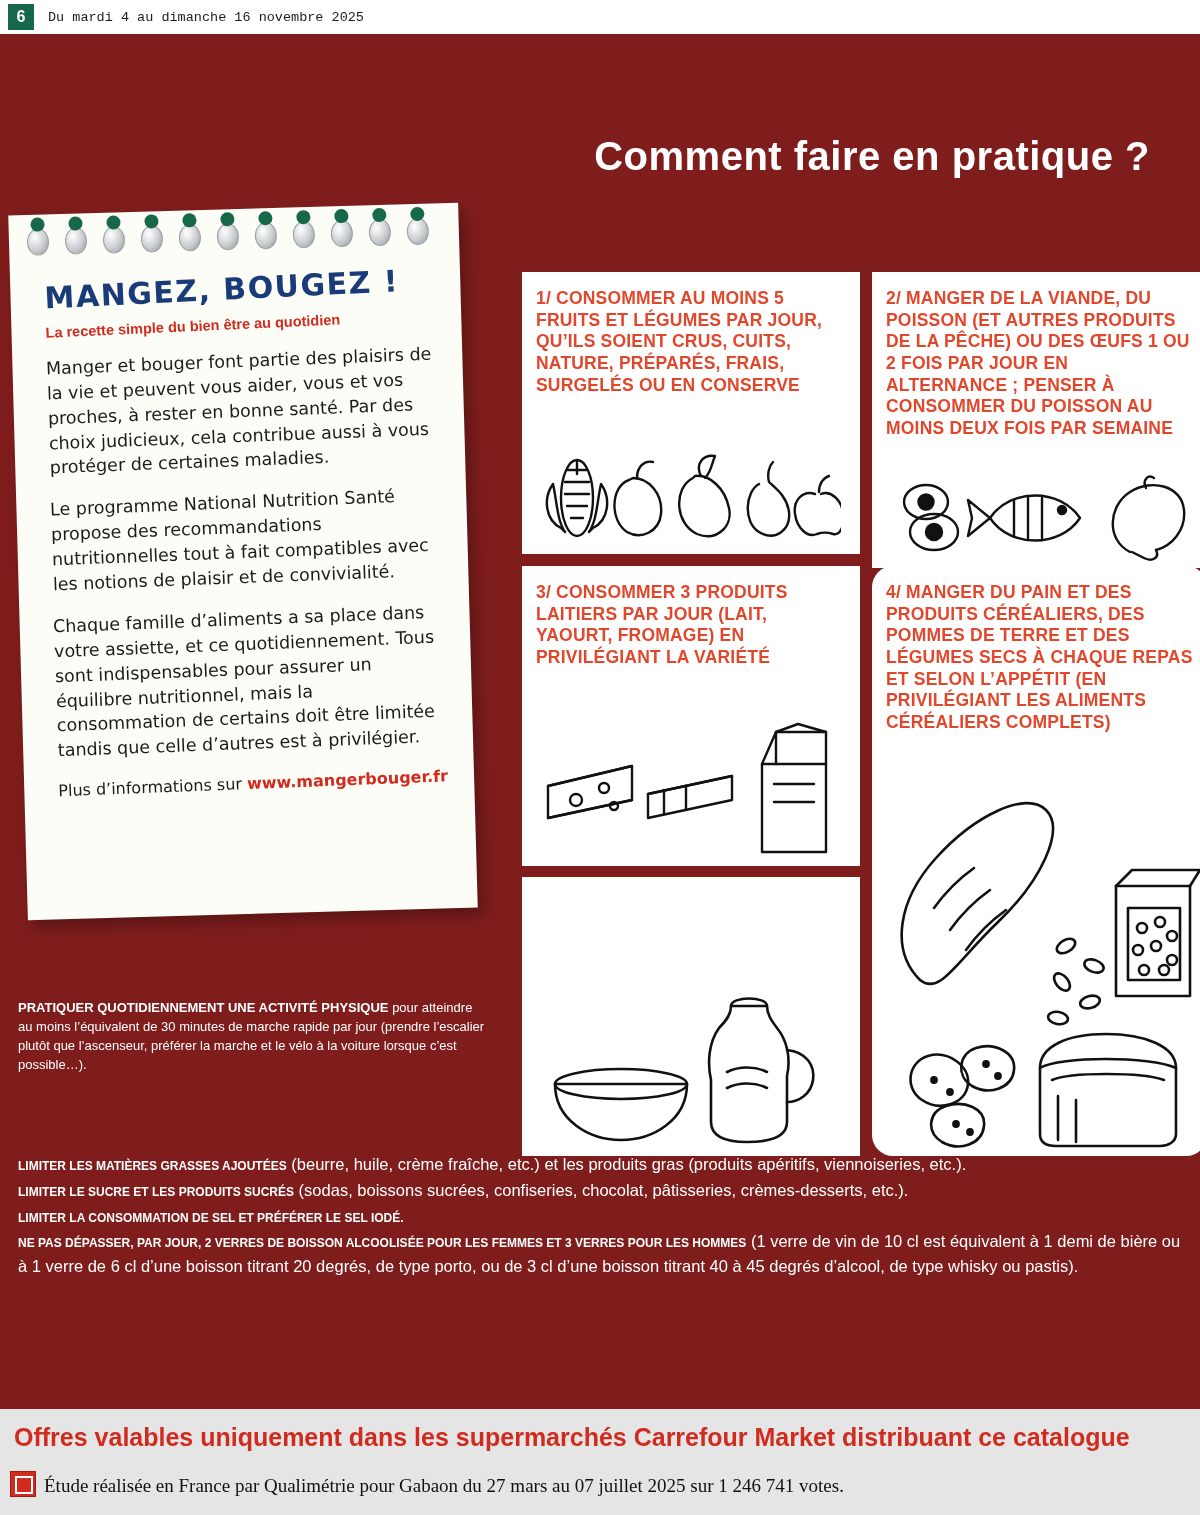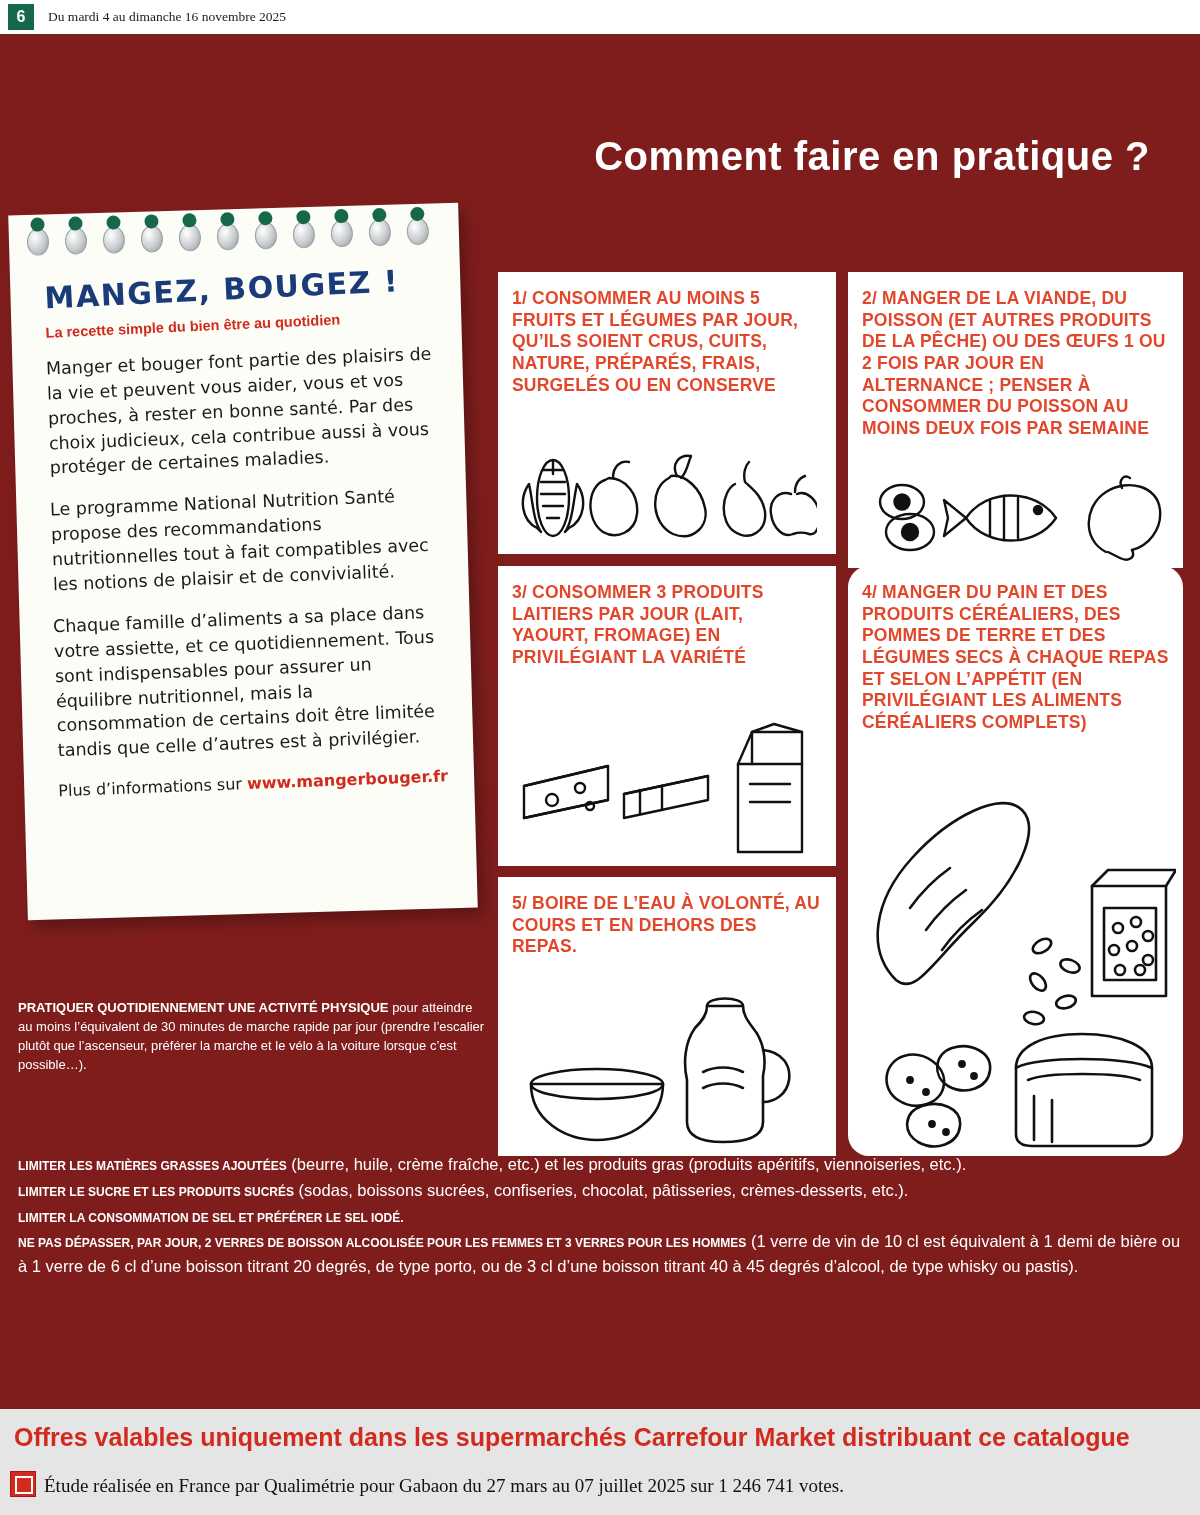--- a/index.html
+++ b/index.html
@@ -34,21 +34,21 @@
     font-weight: bold;
     display: flex;
     align-items: center;
     justify-content: center;
     margin-left: 8px;
   }
   .date-range {
     margin-left: 14px;
     font-size: 13.5px;
     color: #1c1c1c;
-    font-family: Liberation Serif, serif;
+    font-family: Liberation Mono, monospace;
   }
 
   
   .green-panel {
     position: absolute;
     top: 34px; left: 0;
     width: 1200px;
     height: 1375px;
     background: #7f1d1d;
   }
@@ -161,20 +161,21 @@
     font-size: 16.5px;
     line-height: 1.5;
   }
   .limits .line { margin-bottom: 1px; }
   .limits b { font-weight: bold; font-size: 12px; }
 
   
   .tile {
     position: absolute;
     background: #ffffff;
+    margin-left: 24px;
   }
   .tile-title {
     color: #e2472b;
     font-weight: bold;
     font-size: 17.5px;
     line-height: 1.24;
     padding: 16px 14px 0 14px;
     letter-spacing: 0.2px;
   }
   .tile-art {
@@ -383,21 +384,20 @@
 
         <path d="M160 318 C160 296 188 284 226 284 C264 284 296 296 296 318 L296 384 C296 392 288 396 280 396 L176 396 C166 396 160 392 160 384 Z"></path>
         <path d="M160 318 C180 306 270 306 296 318"></path>
         <path d="M172 330 C190 322 262 322 284 330"></path>
         <path d="M178 346 L178 390 M196 350 L196 392"></path>
       </svg>
     </div>
   </div>
 
   <div class="tile" id="tile5">
-    <div class="tile-title">5/ BOIRE DE L’EAU À VOLONTÉ, AU COURS ET EN DEHORS DES REPAS.</div>
     <div class="tile-art">
       <svg width="300" height="170" viewBox="0 0 300 170" fill="none" stroke="#111" stroke-width="2.6" stroke-linecap="round" stroke-linejoin="round">
 
         <path d="M14 104 C14 140 48 160 80 160 C112 160 146 140 146 104 Z"></path>
         <ellipse cx="80" cy="104" rx="66" ry="15"></ellipse>
 
         <path d="M178 48 C168 62 166 82 170 100 L170 142 C170 156 182 162 206 162 C232 162 246 156 246 142 L246 96 C250 78 246 60 236 48 C230 40 226 34 226 26 L190 26 C190 34 186 40 178 48Z"></path>
         <path d="M190 26 C190 16 226 16 226 26"></path>
         <path d="M246 70 C266 72 274 86 272 100 C270 114 258 122 246 122"></path>
         <path d="M186 92 C198 86 214 86 226 92"></path>

